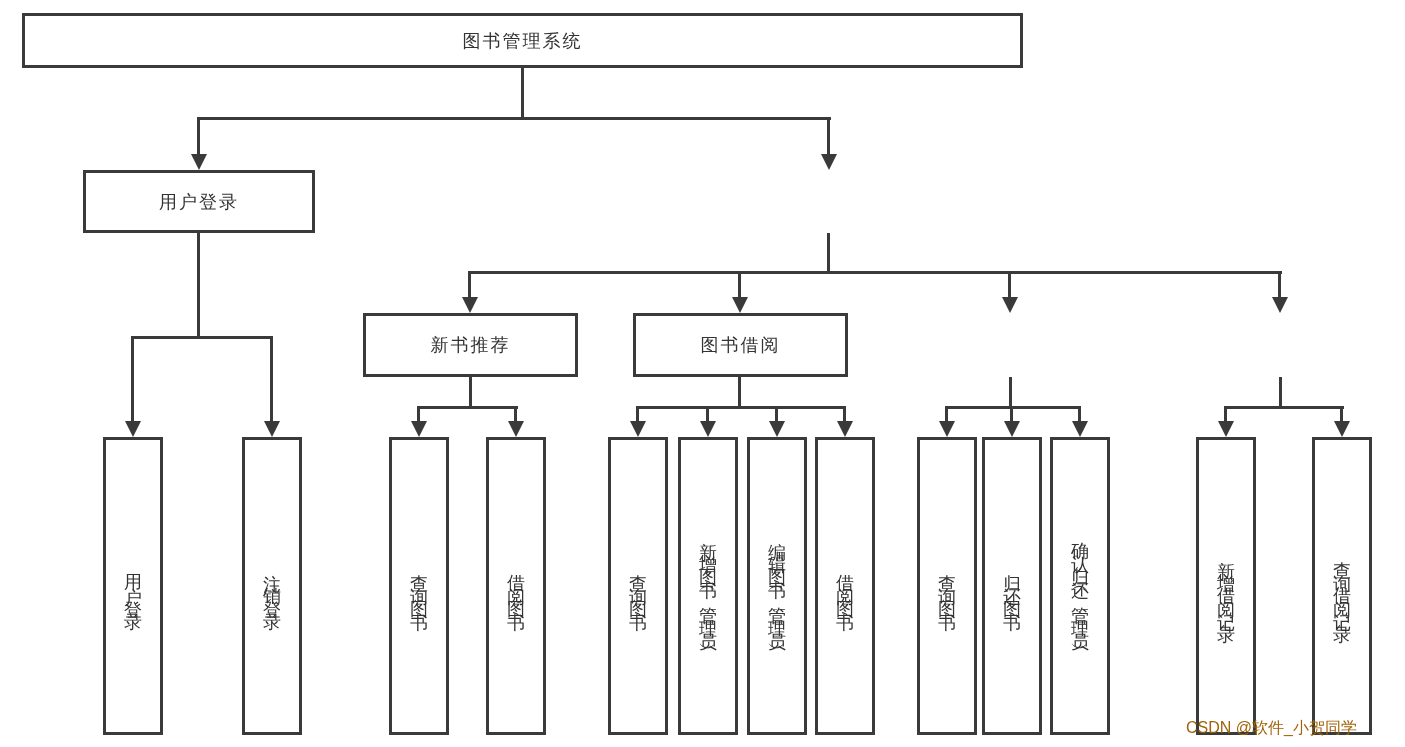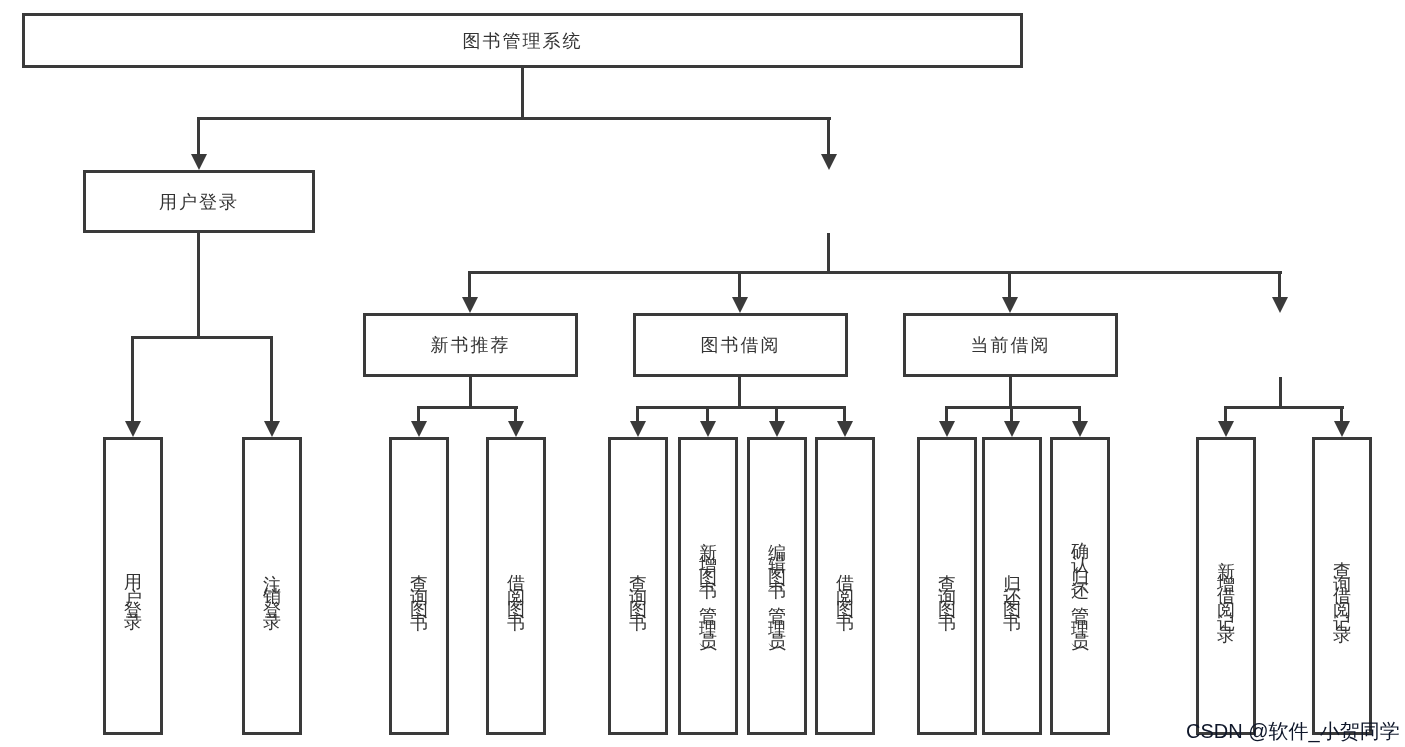--- a/index.html
+++ b/index.html
@@ -39,22 +39,22 @@
     width:0;height:0;
     border-left:8px solid transparent;
     border-right:8px solid transparent;
     border-top:16px solid #3a3a3a;
   }
 
   
   .watermark{
     position:absolute;
     left:1186px;top:718px;
-    font-size:20px;
-    color:#0f172a;
+    font-size:16px;
+    color:#a16207;
     white-space:nowrap;
     z-index:5;
   }
 </style>
 </head>
 <body>
 
 <div id="canvas">
 
   <div class="box" style="left:22px;top:13px;width:1001px;height:55px">
@@ -88,23 +88,20 @@
   <div class="v" style="left:1008px;top:271px;height:27px"></div>
   <div class="arr" style="left:1002px;top:297px"></div>
   <div class="v" style="left:1278px;top:271px;height:27px"></div>
   <div class="arr" style="left:1272px;top:297px"></div>
 
   <div class="box g" style="left:633px">
     <span>图书借阅</span>
   </div>
   <div class="box g" style="left:363px">
     <span>新书推荐</span>
-  </div>
-  <div class="box g" style="left:903px">
-    <span>当前借阅</span>
   </div>
 
   <div class="v" style="left:469px;top:377px;height:30px"></div>
   <div class="h" style="left:417px;top:406px;width:101px"></div>
   <div class="v" style="left:417px;top:406px;height:16px"></div>
   <div class="arr" style="left:411px;top:421px"></div>
   <div class="v" style="left:514px;top:406px;height:16px"></div>
   <div class="arr" style="left:508px;top:421px"></div>
 
   <div class="v" style="left:738px;top:377px;height:30px"></div>

